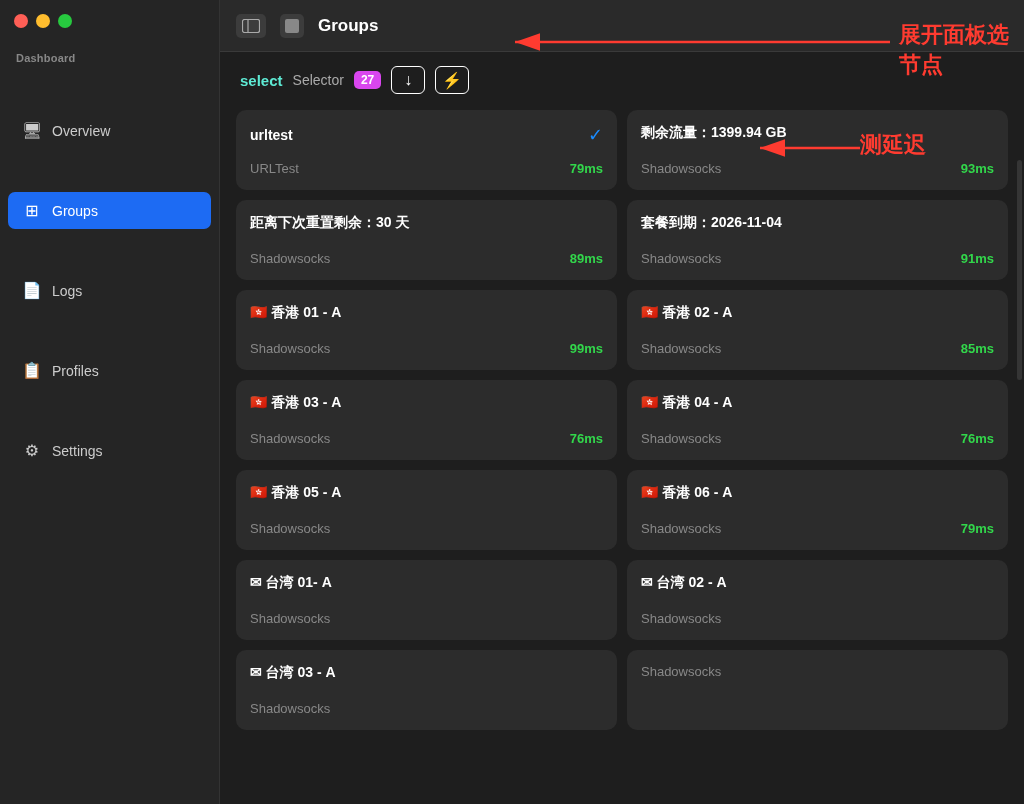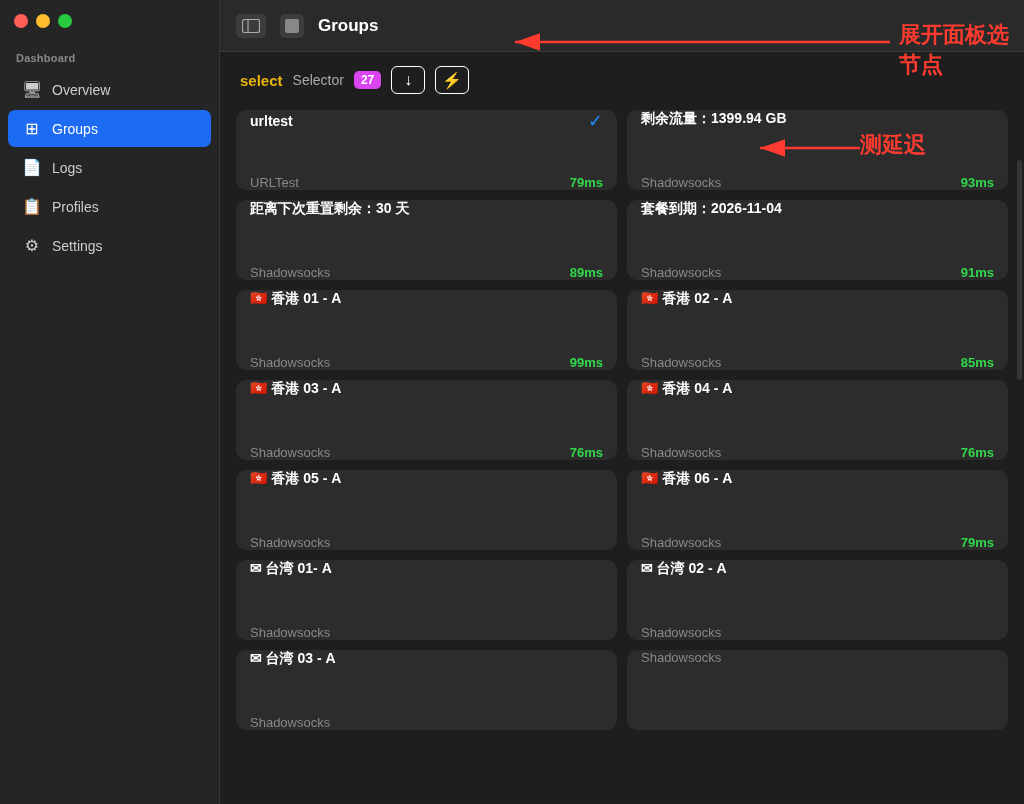--- a/index.html
+++ b/index.html
@@ -14,20 +14,21 @@
 
     
     .sidebar {
       width: 220px;
       min-width: 220px;
       background: #252525;
       display: flex;
       flex-direction: column;
       border-right: 1px solid #333;
       padding-top: 40px;
+      gap: 41px;
     }
 
     .traffic-lights {
       position: absolute;
       top: 14px;
       left: 14px;
       display: flex;
       gap: 8px;
     }
     .traffic-light {
@@ -129,21 +130,21 @@
     
     .toolbar {
       display: flex;
       align-items: center;
       padding: 14px 20px 10px 20px;
       gap: 10px;
     }
     .toolbar-label {
       font-size: 15px;
       font-weight: 700;
-      color: #eab308;
+      color: #5eead4;
     }
     .toolbar-selector {
       font-size: 14px;
       color: #aaa;
     }
     .toolbar-badge {
       background: #d946ef;
       color: #fff;
       font-size: 12px;
       font-weight: 600;
@@ -178,21 +179,21 @@
       gap: 10px;
       overflow-y: auto;
     }
     .grid-container::-webkit-scrollbar { width: 6px; }
     .grid-container::-webkit-scrollbar-track { background: transparent; }
     .grid-container::-webkit-scrollbar-thumb { background: #444; border-radius: 3px; }
 
     .node-card {
       background: #2c2c2c;
       border-radius: 10px;
-      padding: 0 14px;
+      padding: 14px 14px;
       display: flex;
       flex-direction: column;
       justify-content: space-between;
       cursor: pointer;
     }
     .node-card-top {
       display: flex;
       align-items: center;
       justify-content: space-between;
     }

